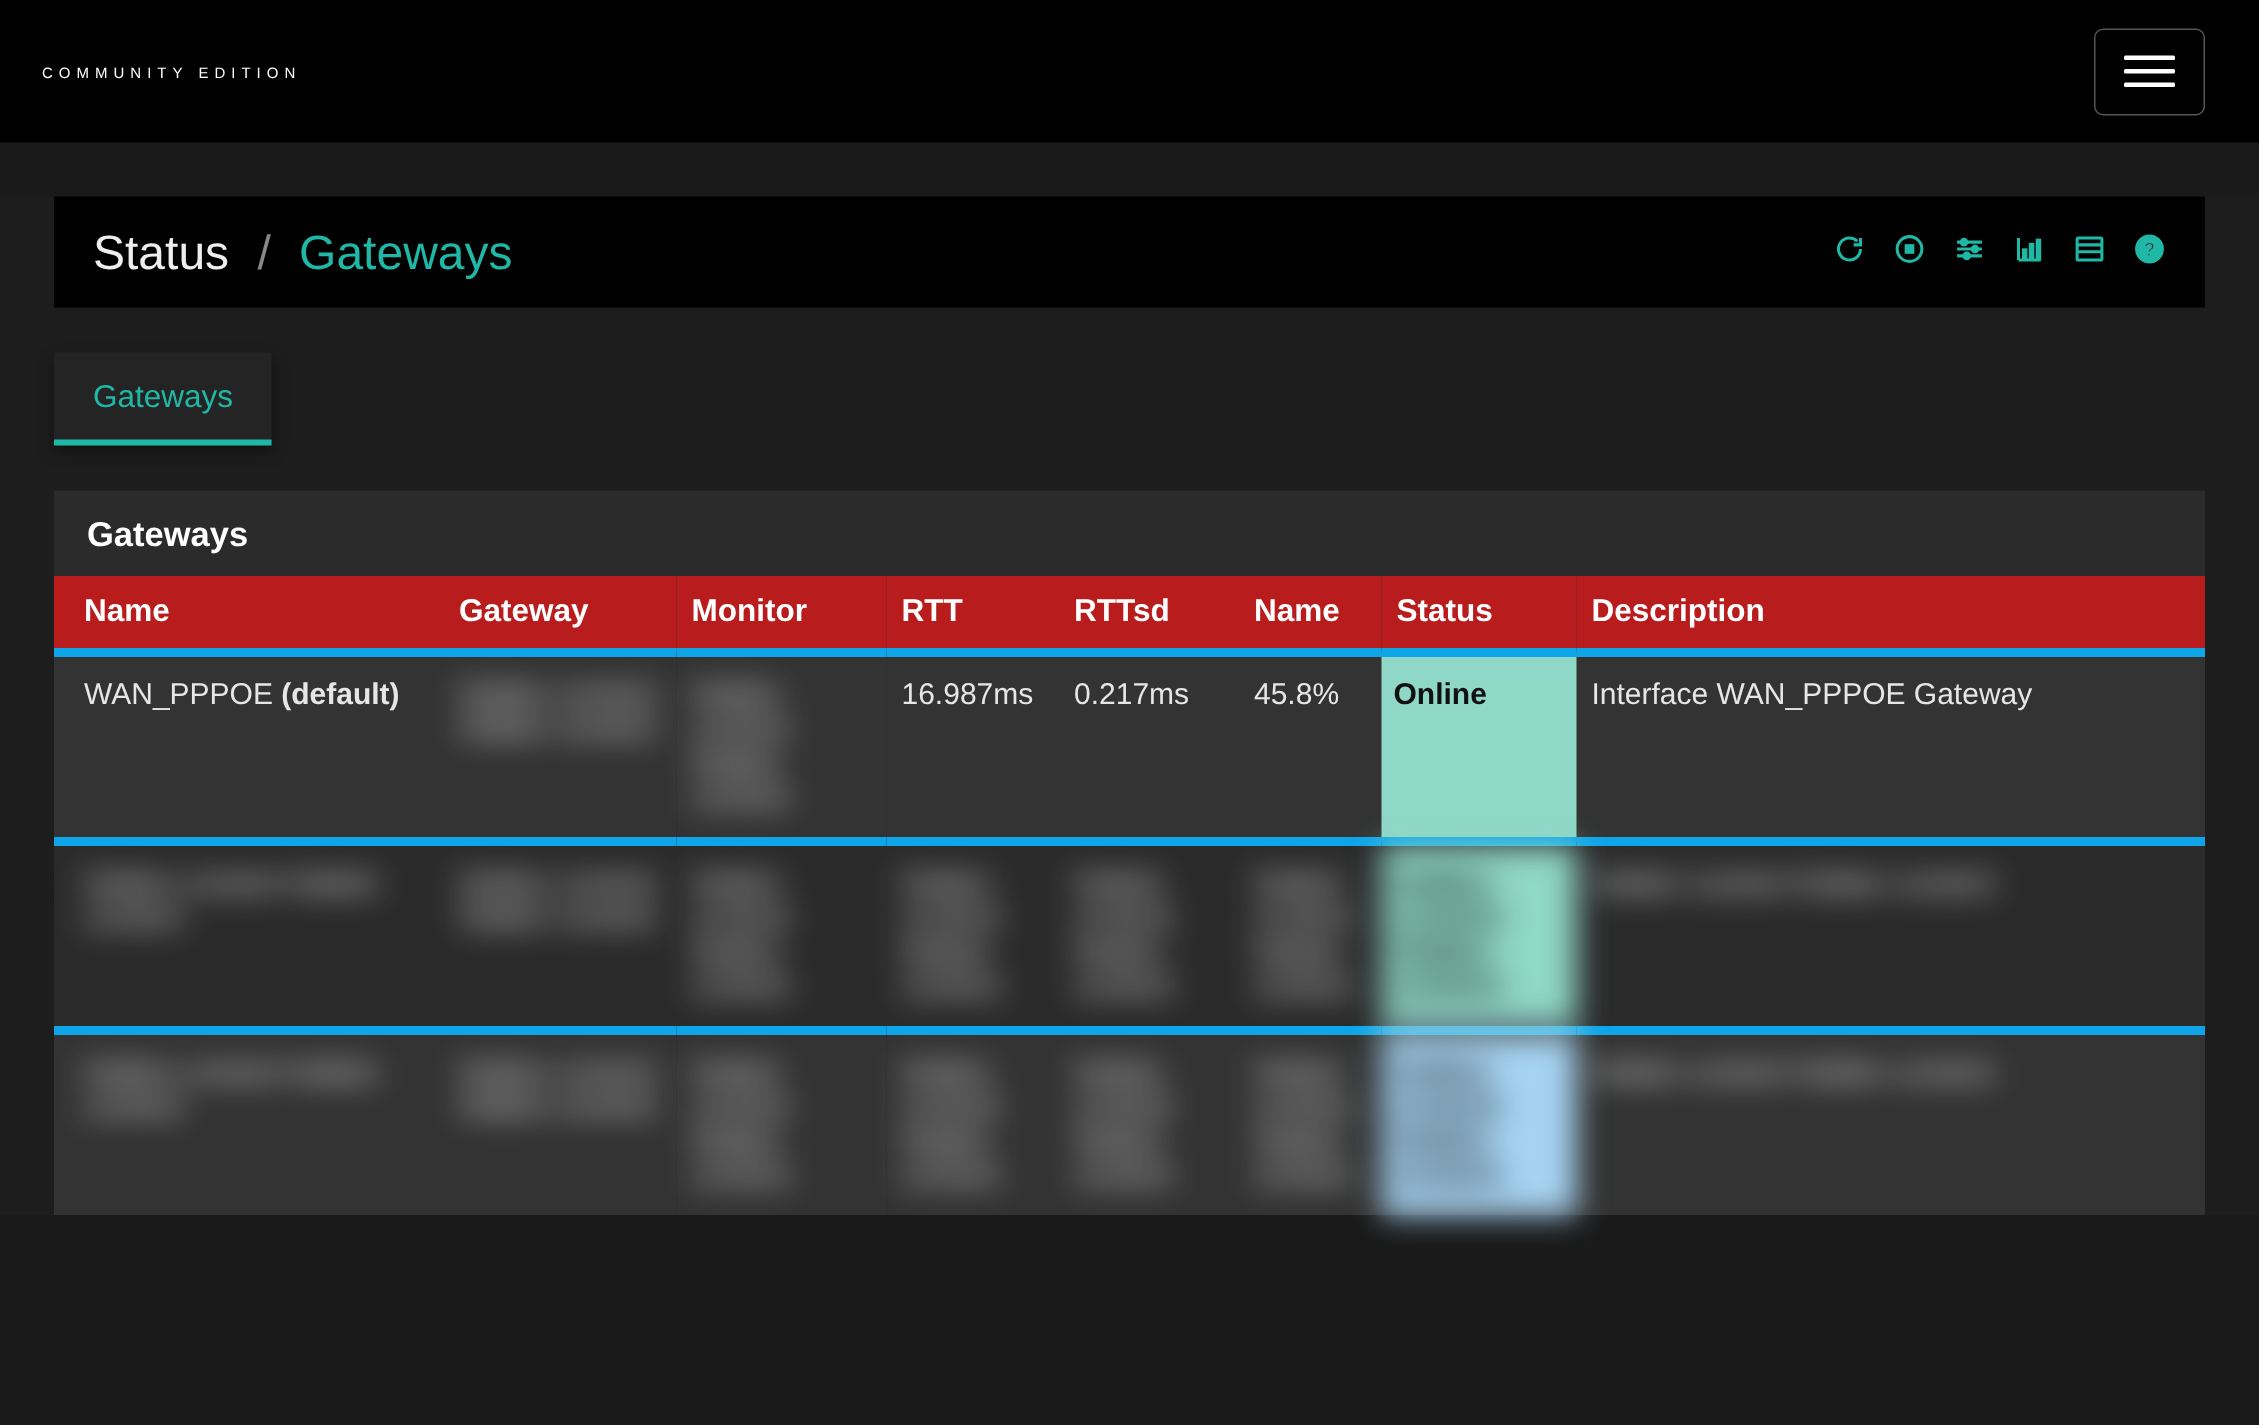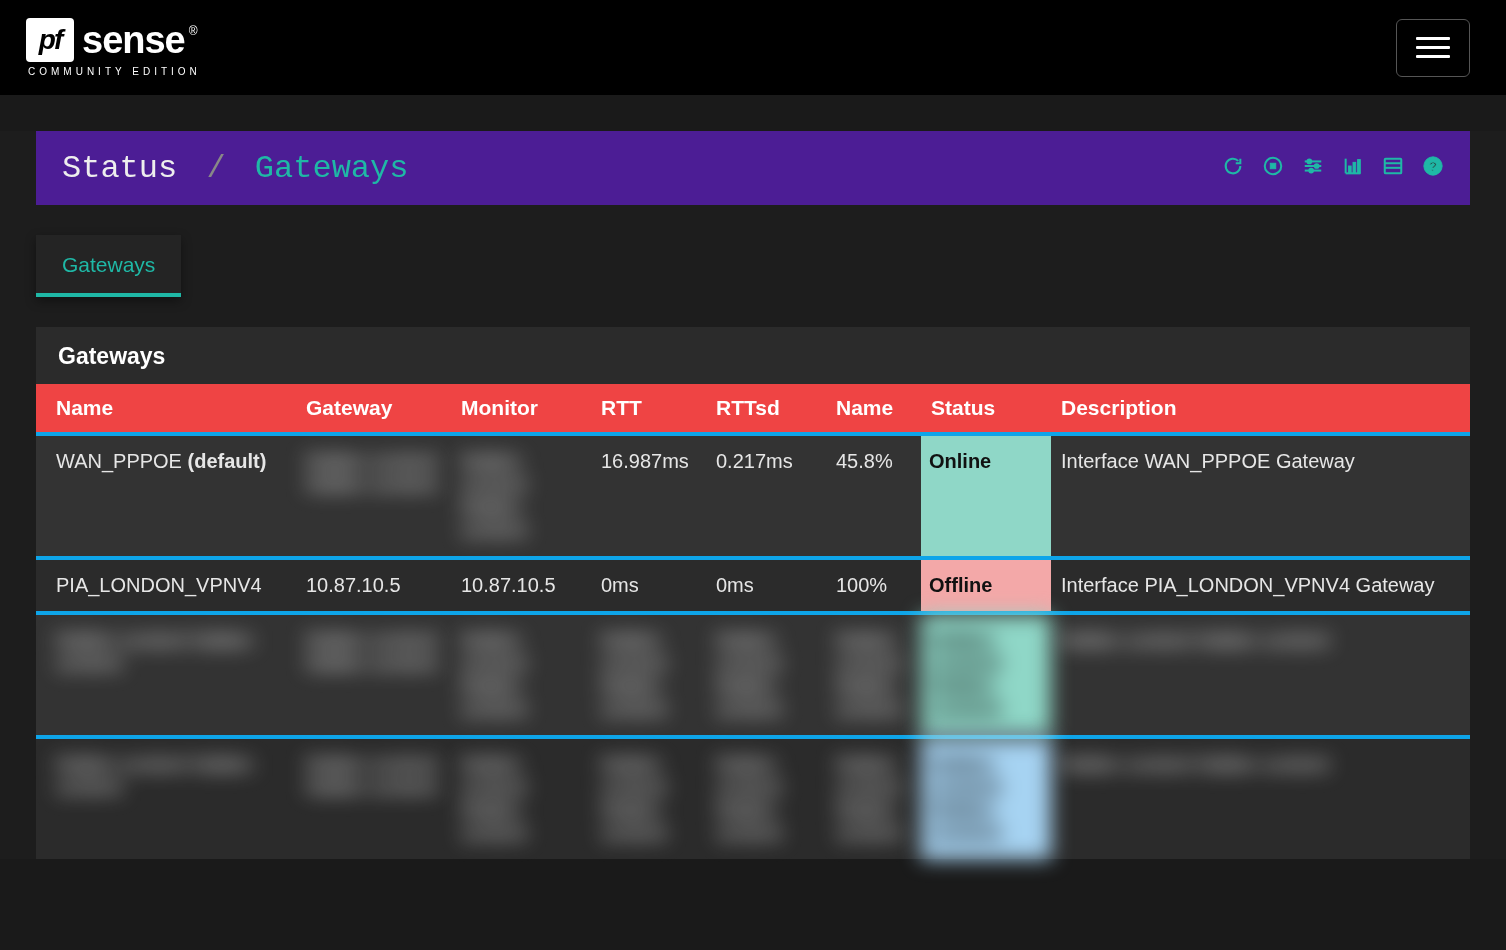--- a/index.html
+++ b/index.html
@@ -54,28 +54,27 @@
     display: flex; flex-direction: column;
     align-items: center; justify-content: center;
     gap: 6px;
     cursor: pointer;
   }
   .hamburger div { width: 34px; height: 3px; background: #fff; border-radius: 1px; }
 
   .content { padding: 0 36px; background: #1d1d1d; }
 
   .breadcrumb-bar {
-    background: #4c1d95;
+    background: #000000;
     margin-top: 36px;
     height: 74px;
     display: flex;
     align-items: center;
     justify-content: space-between;
     padding: 0 26px;
-    font-family: Liberation Mono, monospace;
   }
   .crumbs { font-size: 32px; font-weight: 400; }
   .crumb-section { color: #eee; }
   .crumb-sep { color: #888; margin: 0 10px; }
   .crumb-page { color: #1fb8a6; }
   .toolbar-icons { display: flex; gap: 18px; align-items: center; }
   .toolbar-icons svg { width: 22px; height: 22px; fill: #1fb8a6; stroke: #1fb8a6; cursor: pointer; }
 
   .tabs { display: flex; margin-top: 30px; }
   .tab {
@@ -96,37 +95,37 @@
     margin-top: 30px;
     border: 0;
   }
   .panel-header {
     font-size: 23px;
     font-weight: 600;
     color: #fff;
     padding: 16px 22px 14px;
   }
   table { width: 100%; border-collapse: collapse; }
-  thead { background: #ef4444; }
+  thead { background: #b91c1c; }
   thead th {
     text-align: left;
     font-size: 21px;
     font-weight: 600;
     color: #fff;
     padding: 12px 10px;
   }
   thead th:first-child { padding-left: 20px; }
   tbody tr td {
     font-size: 20px;
     padding: 14px 10px;
     vertical-align: top;
     color: #e6e6e6;
   }
   tbody tr td:first-child { padding-left: 20px; }
-  tbody tr { border-top: 4px solid #0ea5e9; }
+  tbody tr { border-top: 6px solid #0ea5e9; }
   tbody tr:nth-child(odd) { background: #333333; }
   tbody tr:nth-child(even) { background: #2b2b2b; }
 
   .status-cell { font-weight: 700; color: #111; padding: 14px 8px; }
   .status-online  { background: #8fd7c7; }
   .status-offline { background: #f3a8a8; }
   .status-pending { background: #a6d3f2; }
 
   .blur { filter: blur(10px); }
   .default-suffix { font-weight: 700; }
@@ -139,25 +138,20 @@
   col.c-rttsd  { width: 120px; }
   col.c-loss   { width: 95px; }
   col.c-status { width: 130px; }
   col.c-desc   { width: auto; }
 </style>
 </head>
 <body>
 
 <div class="topbar">
   <div class="logo-wrap">
-    <div class="logo-main">
-      <span class="logo-pf">pf</span>
-      <span class="logo-sense">sense</span>
-      <span class="logo-reg">®</span>
-    </div>
     <span class="logo-sub">COMMUNITY EDITION</span>
   </div>
   <div class="hamburger">
     <div></div>
       <div></div>
       <div></div>
   </div>
 </div>
 
 <div class="content">
@@ -249,30 +243,20 @@
             <td>WAN_PPPOE <span class="default-suffix">(default)</span></td>
             <td class="blur">hidden content hidden content</td>
             <td class="blur">hidden content hidden content</td>
             <td>16.987ms</td>
             <td>0.217ms</td>
             <td>45.8%</td>
             <td class="status-cell status-online">Online</td>
             <td>Interface WAN_PPPOE Gateway</td>
           </tr>
           <tr>
-            <td>PIA_LONDON_VPNV4 </td>
-            <td>10.87.10.5</td>
-            <td>10.87.10.5</td>
-            <td>0ms</td>
-            <td>0ms</td>
-            <td>100%</td>
-            <td class="status-cell status-offline">Offline</td>
-            <td>Interface PIA_LONDON_VPNV4 Gateway</td>
-          </tr>
-          <tr>
             <td class="blur">hidden content hidden content</td>
             <td class="blur">hidden content hidden content</td>
             <td class="blur">hidden content hidden content</td>
             <td class="blur">hidden content hidden content</td>
             <td class="blur">hidden content hidden content</td>
             <td class="blur">hidden content hidden content</td>
             <td class="status-cell status-online blur">hidden content hidden content</td>
             <td class="blur">hidden content hidden content</td>
           </tr>
           <tr>

